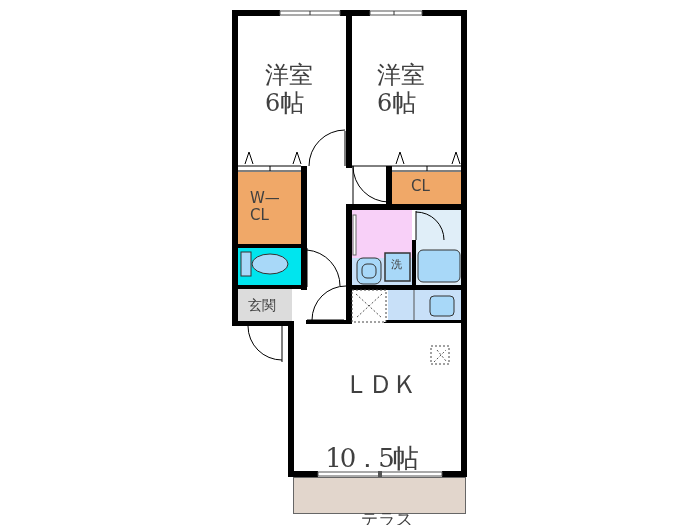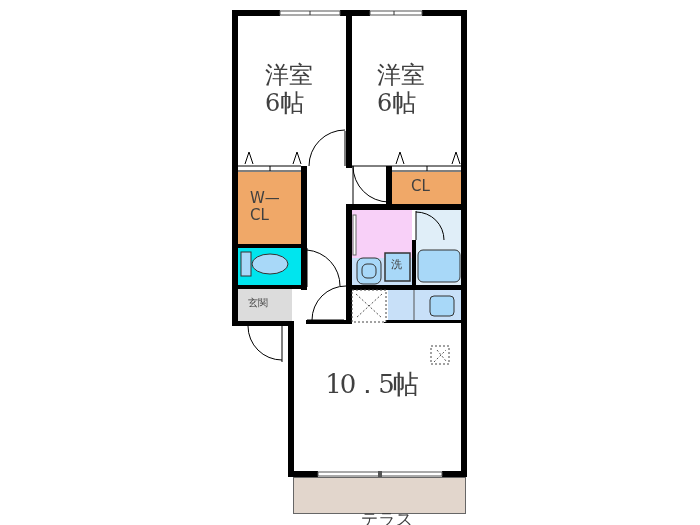--- a/index.html
+++ b/index.html
@@ -114,18 +114,19 @@
 </div>
 <div class="room-label" style="left:377px;top:62px;font-size:24px;">
   <div>洋室</div>
   <div>6帖</div>
 </div>
 <div class="room-label label-sans" style="left:250px;top:190px;font-size:15px;">
   <div>W—</div>
   <div>CL</div>
 </div>
 <div class="room-label label-sans" style="left:411px;top:178px;font-size:15px;">CL</div>
-<div class="room-label label-sans" style="left:248px;top:297px;font-size:10px;">玄関</div>
+<div class="room-label label-sans" style="left:248px;top:297px;font-size:14px;">玄関</div>
 <div class="room-label label-sans" style="left:391px;top:259px;font-size:11px;">洗</div>
 <div class="room-label" style="left:335px;top:370px;font-size:26px;text-align:center;width:90px;">
-  <div style="letter-spacing:-2px;margin-left:-18px;">10．5帖</div>
+  <div style="letter-spacing:-2px;">ＬＤＫ</div>
+  <div style="letter-spacing:-2px;margin-left:-18px;margin-top:44px;">10．5帖</div>
 </div>
 <div class="room-label label-sans" style="left:361px;top:510px;font-size:17px;">テラス</div>
 
 </body></html>

